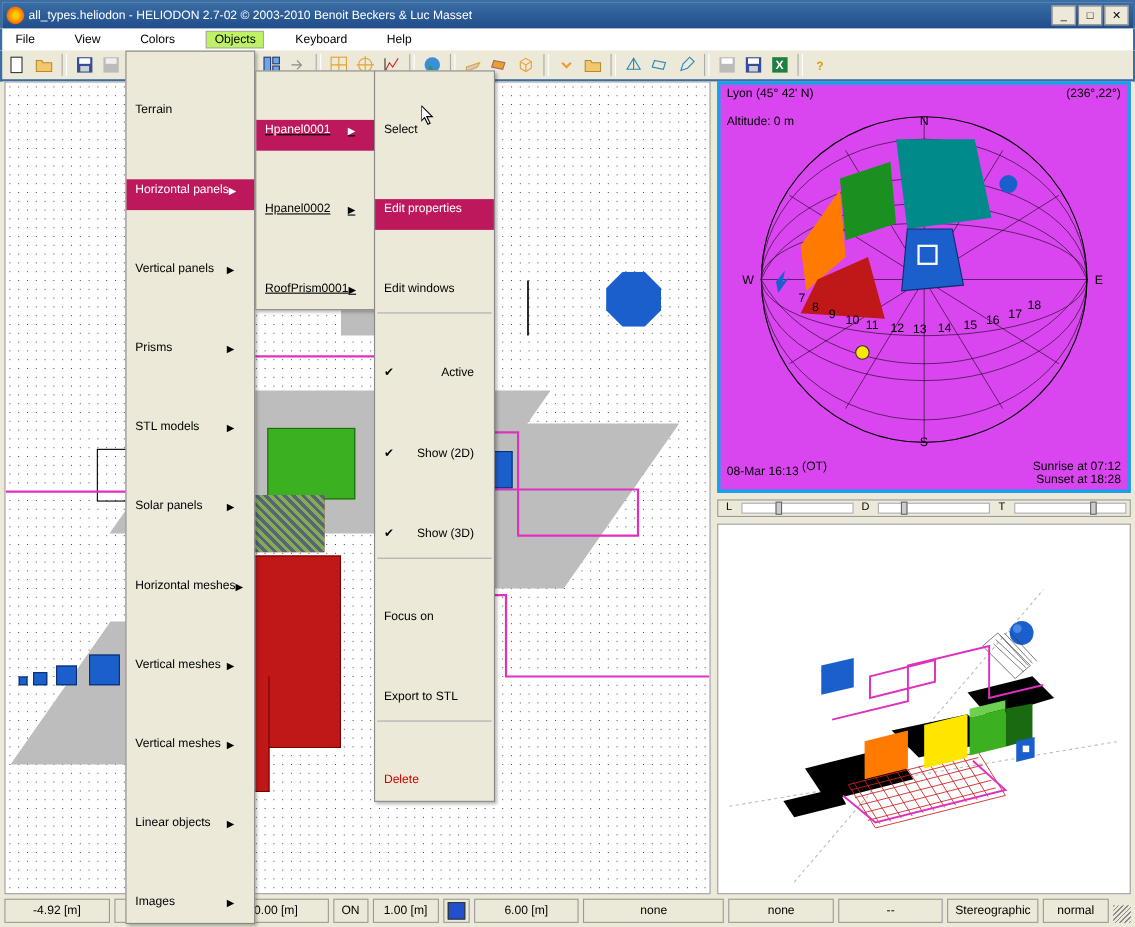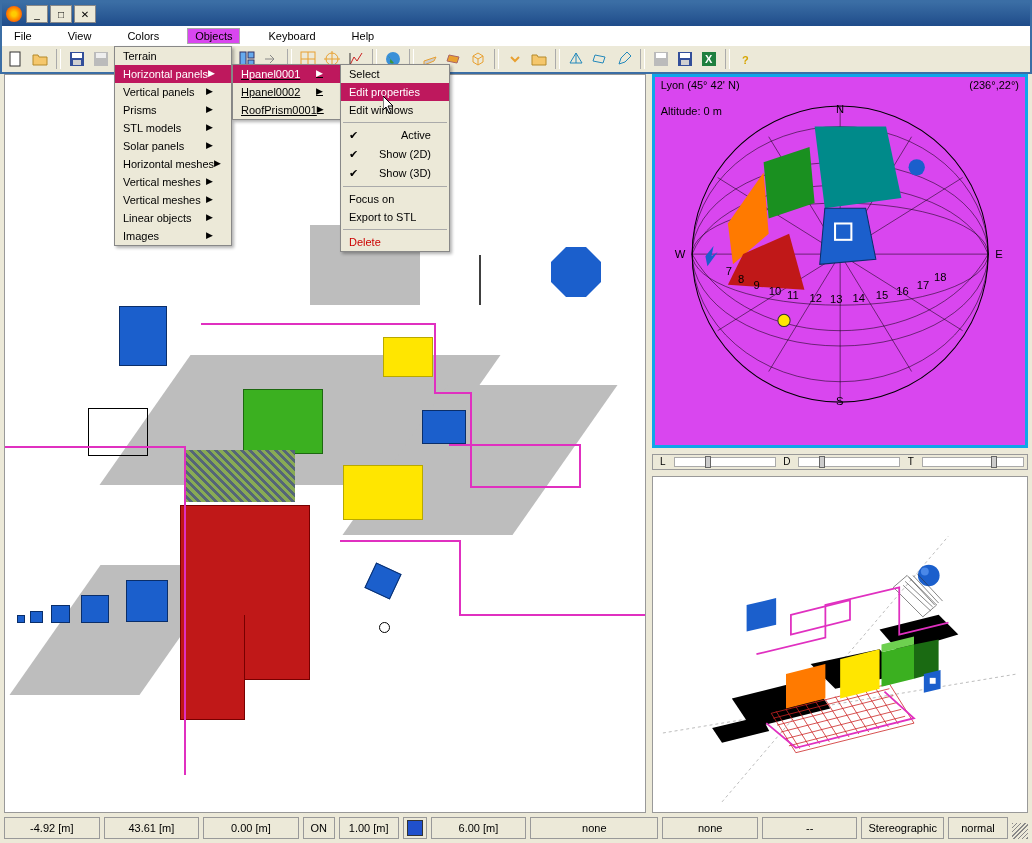--- a/index.html
+++ b/index.html
@@ -4,21 +4,21 @@
 <style>
   * { box-sizing: border-box; margin: 0; padding: 0; font-family: "Tahoma", sans-serif; font-size: 11px; }
   body { background: #ece9d8; width: 1032px; height: 843px; overflow: hidden; }
   .titlebar { height: 26px; background: linear-gradient(180deg,#3b6ea5,#1f4c8a); display: flex; align-items: center; padding: 0 4px; color: #fff; border: 2px solid #3b6ea5; border-bottom:none;}
   .titlebar .icon { width: 16px; height: 16px; margin-right: 4px; background: radial-gradient(circle,#ffcc00 20%, #ff6600 70%); border-radius: 50%; }
   .titlebar .title { flex: 1; white-space: nowrap; }
   .wincontrols { display: flex; gap: 2px; }
   .winbtn { width: 22px; height: 18px; background: #ece9d8; border: 1px solid #888; color:#000; display:flex; align-items:center; justify-content:center; font-size:10px;}
   .menubar { height: 20px; background: #fff; display:flex; align-items:center; padding: 0 4px; gap: 20px; border: 2px solid #3b6ea5; border-top:none; border-bottom:none;}
   .menubar .item { padding: 2px 8px; cursor:pointer;}
-  .menubar .item.active { background:#d946ef; border:1px solid #aaa; padding:1px 7px;}
+  .menubar .item.active { background:#bef264; border:1px solid #aaa; padding:1px 7px;}
   .toolbar { height: 28px; background: #ece9d8; display:flex; align-items:center; padding: 2px 4px; gap:4px; border: 2px solid #3b6ea5; border-top:none;}
   .tb { width:20px; height:20px; border:1px solid #ece9d8; display:flex; align-items:center; justify-content:center; cursor:pointer; font-size:14px;}
   .sep{ width:5px; height:20px; border-left:1px solid #aaa; border-right:1px solid #fff; margin:0 2px;}
   .tb svg{width:16px;height:16px;}
   .workarea { position: absolute; top: 74px; left:4px; right:4px; bottom:30px; display:flex; gap:6px;}
   .canvas2d { flex: 1.7; background:#fff; border:1px solid #999; position:relative; overflow:hidden;}
   .rightcol { flex: 1; display:flex; flex-direction:column; gap:6px;}
   .sky { flex:1.1; background:#d946ef; border:3px solid #0ea5e9; position:relative; overflow:hidden;}
   .canvas3d { flex:1; background:#fff; border:1px solid #999; position:relative; overflow:hidden;}
   .dots { background-image: radial-gradient(#444 0.6px, transparent 0.6px); background-size:8px 8px; position:absolute; inset:0;}
@@ -28,32 +28,33 @@
   .sliderrow{height:16px; background:#ece9d8; border:1px solid #999; display:flex; align-items:center; padding:0 3px; gap:4px;}
   .sliderrow .sl{flex:1; height:10px; background:#fff; border:1px solid #aaa; position:relative;}
   .sliderrow .lbl{width:14px; height:12px; font-size:10px; text-align:center;}
   
   .shape{position:absolute;}
   .statusbar{position:absolute; left:4px; right:24px; bottom:4px; height:22px; display:flex; gap:4px;}
   .sbox{ background:#ece9d8; border:1px solid #999; display:flex; align-items:center; justify-content:center; padding:0 6px; min-width:60px;}
   .colorbox{width:16px;height:16px;background:#2050cc;border:1px solid #333;}
   
   .menu { position:absolute; background:#ece9d8; border:1px solid #888; box-shadow:2px 2px 3px rgba(0,0,0,0.3); z-index:100; min-width:110px;}
-  .menu .mitem{ padding:3px 18px 3px 8px; display:flex; justify-content:space-between; align-items:flex-start; cursor:pointer; white-space:nowrap;}
+  .menu .mitem{ padding:3px 18px 13px 8px; display:flex; justify-content:space-between; align-items:flex-end; cursor:pointer; white-space:nowrap;margin-top:44px;}
   .menu .mitem.hl{ background:#be185d; color:#fff;}
   .menu .arrow{font-size:9px;}
   .menu .msep{height:1px;background:#aaa;margin:3px 2px;}
   .chk{width:12px;display:inline-block;}
   .del{color:#c00;}
 </style>
 </head>
 <body>
 
 <div class="titlebar">
   <div class="icon"></div>
+  <div class="title">all_types.heliodon  -  HELIODON 2.7-02 © 2003-2010 Benoit Beckers &amp; Luc Masset</div>
   <div class="wincontrols">
     <div class="winbtn">_</div>
     <div class="winbtn">□</div>
     <div class="winbtn">✕</div>
   </div>
 </div>
 
 <div class="menubar">
   <div class="item">File</div>
   <div class="item">View</div>
@@ -326,20 +327,24 @@
             <text x="245" y="184">17</text>
             <text x="262" y="176">18</text>
         </g>
 
         <text x="166" y="12" font-size="11">N</text>
         <text x="166" y="298" font-size="11">S</text>
         <text x="8" y="154" font-size="11">W</text>
         <text x="322" y="154" font-size="11">E</text>
         <path d="M38 152 l8 -10 l-2 10 l6 -4 l-10 14z" fill="#1b5fcc"></path>
       </svg>
+      <div class="lblbot">
+        <span><span>08-Mar 16:13</span> <sup>(OT)</sup></span>
+        <span style="text-align:right;"><span>Sunrise at 07:12</span><br><span>Sunset at 18:28</span></span>
+      </div>
     </div>
 
     <div class="sliderrow">
       <span class="lbl">L</span>
       <div class="sl">
           <div style="position:absolute;left:30%;top:-2px;width:6px;height:12px;background:#ccc;border:1px solid #666;"></div>
         </div>
       <span class="lbl">D</span>
       <div class="sl">
           <div style="position:absolute;left:20%;top:-2px;width:6px;height:12px;background:#ccc;border:1px solid #666;"></div>

